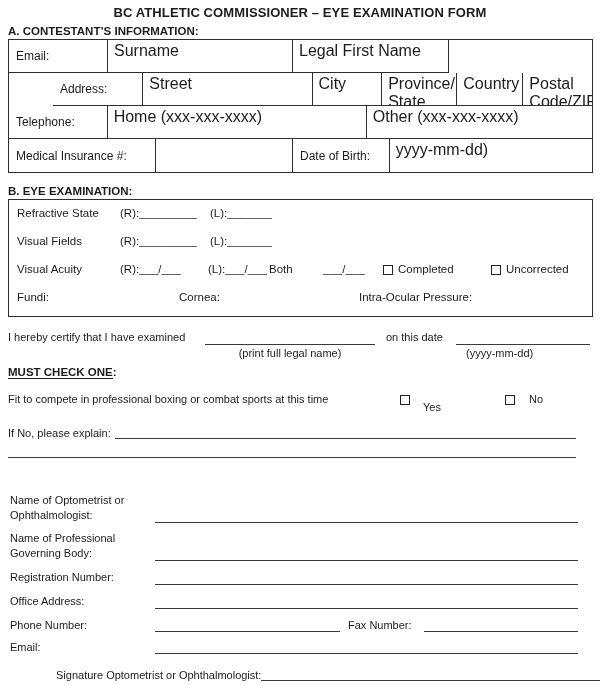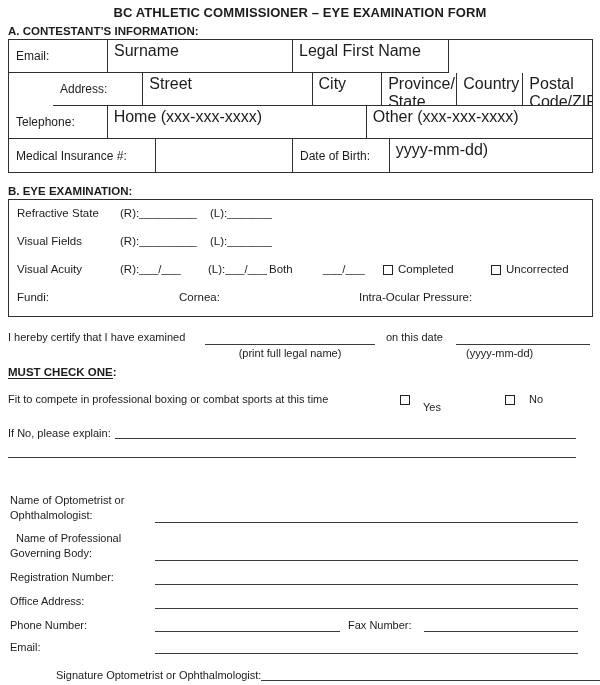--- a/index.html
+++ b/index.html
@@ -114,21 +114,21 @@
   <div class="abs flexrow" style="top:424px;left:8px;width:568px;height:15px;">
     <span class="capsm" style="white-space:nowrap;">If No, please explain:</span>
     <span class="grow" style="margin-left:4px;"></span>
   </div>
   <div class="abs blank" style="top:443px;left:8px;width:568px;height:14px;"></div>
 
   <div class="abs capsm" style="top:494px;left:10px;">Name of Optometrist or</div>
   <div class="abs capsm" style="top:509px;left:10px;">Ophthalmologist:</div>
   <div class="abs blank" style="top:509px;left:155px;width:423px;height:13px;"></div>
 
-  <div class="abs capsm" style="top:532px;left:16px;text-align:center;">Name of Professional</div>
+  <div class="abs capsm" style="top:532px;left:10px;text-align:center;">Name of Professional</div>
   <div class="abs capsm" style="top:547px;left:10px;">Governing Body:</div>
   <div class="abs blank" style="top:547px;left:155px;width:423px;height:13px;"></div>
 
   <div class="abs capsm" style="top:571px;left:10px;">Registration Number:</div>
   <div class="abs blank" style="top:571px;left:155px;width:423px;height:13px;"></div>
 
   <div class="abs capsm" style="top:595px;left:10px;">Office Address:</div>
   <div class="abs blank" style="top:595px;left:155px;width:423px;height:13px;"></div>
 
   <div class="abs capsm" style="top:619px;left:10px;">Phone Number:</div>

